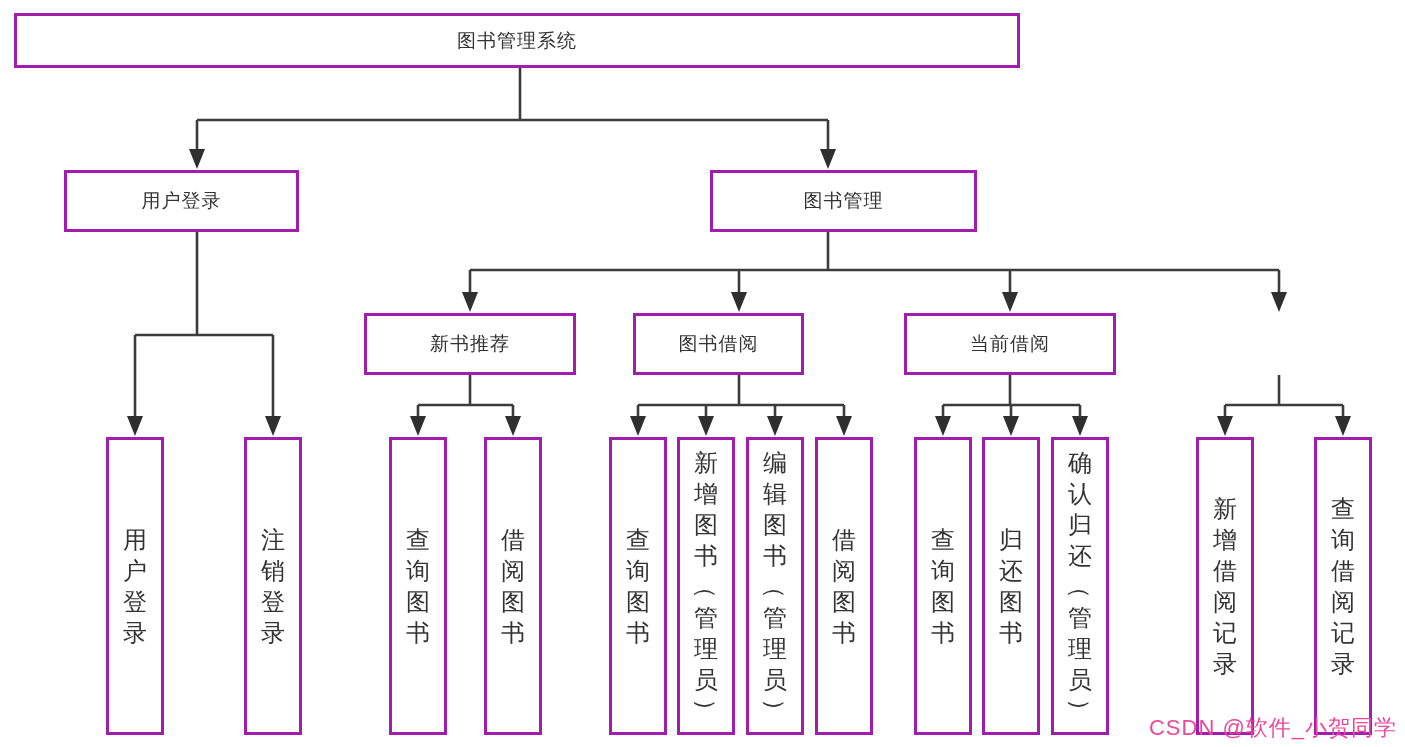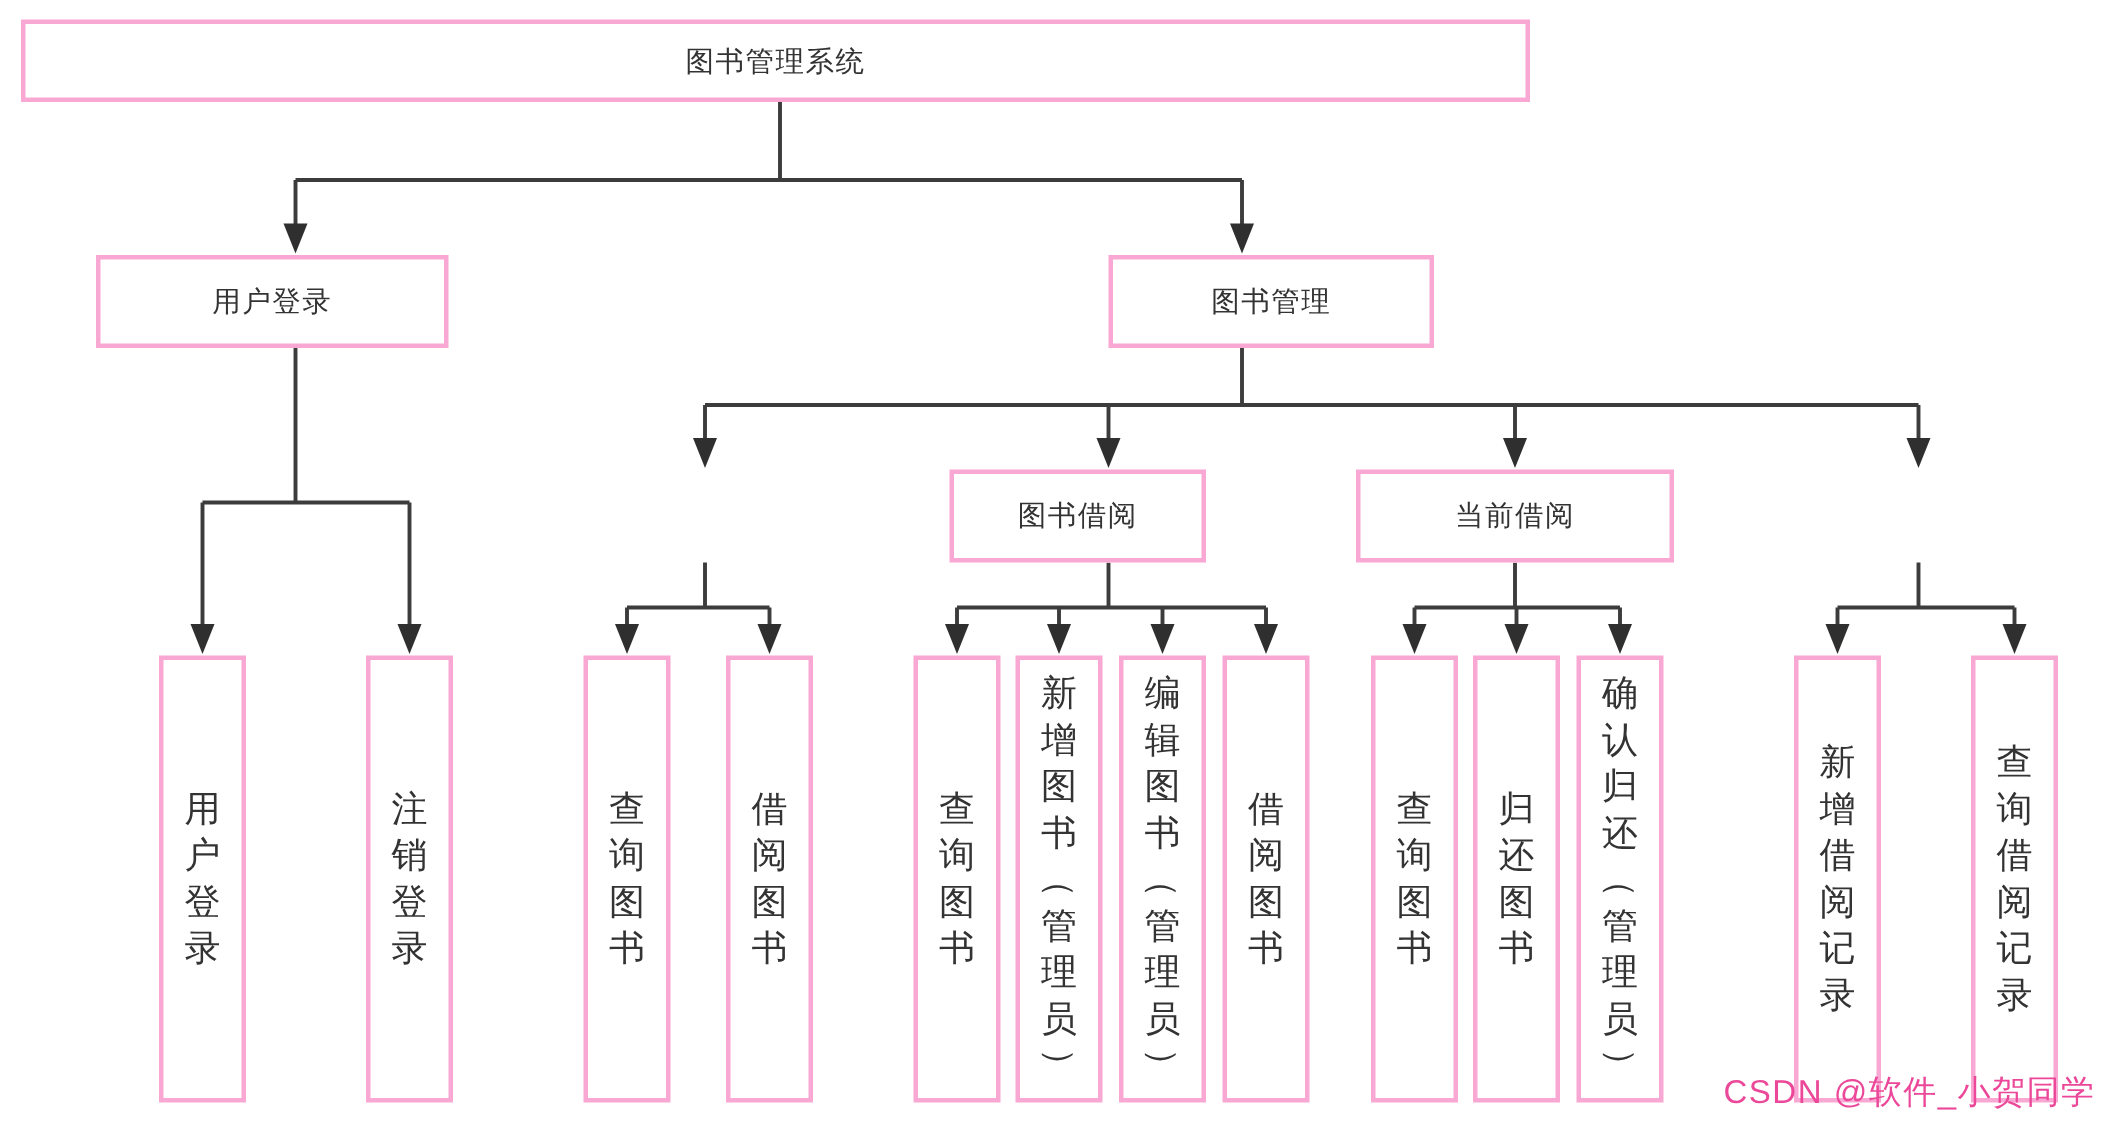--- a/index.html
+++ b/index.html
@@ -16,21 +16,21 @@
     left: 0; top: 0;
     width: 1405px; height: 747px;
     z-index: 1;
   }
   .ln { stroke: #3c3c3c; stroke-width: 2.6; fill: none; }
   .ah { fill: #2f2f2f; stroke: none; }
   .box {
     position: absolute;
     box-sizing: border-box;
     background: #ffffff;
-    border: 3px solid #f9a8d4;
+    border: 3px solid #a21caf;
     color: #333333;
     display: flex;
     align-items: center;
     justify-content: center;
     z-index: 2;
   }
   .h { font-size: 19px; letter-spacing: 1px; }
   .v {
     width: 58px;
     height: 298px;
@@ -127,22 +127,23 @@
       <line class="ln" x1="1225" y1="405" x2="1225" y2="417"></line>
       <polygon class="ah" points="1217,416 1233,416 1225,436"></polygon>
       <line class="ln" x1="1343" y1="405" x2="1343" y2="417"></line>
       <polygon class="ah" points="1335,416 1351,416 1343,436"></polygon>
     </g>
   </svg>
 
   <div class="box h" style="left:14px; top:13px; width:1006px; height:55px;">图书管理系统</div>
 
   <div class="box h" style="left:64px; top:170px; width:235px; height:62px;">用户登录</div>
-  <div class="box h" style="left:710px; top:170px; width:217px; height:62px;margin-left:29px;">图书管理</div>
-
+  <div class="box h" style="left:710px; top:170px; width:267px; height:62px;">图书管理</div>
+
+  <div class="box h" style="left:364px; top:313px; width:212px; height:62px;">新书推荐</div>
   <div class="box h" style="left:633px; top:313px; width:171px; height:62px;">图书借阅</div>
   <div class="box h" style="left:904px; top:313px; width:212px; height:62px;">当前借阅</div>
 
   <div class="box v vlabel" style="left:106px; top:437px;">
       <span>用</span>
       <span>户</span>
       <span>登</span>
       <span>录</span>
     </div>
   <div class="box v vlabel" style="left:244px; top:437px;">

